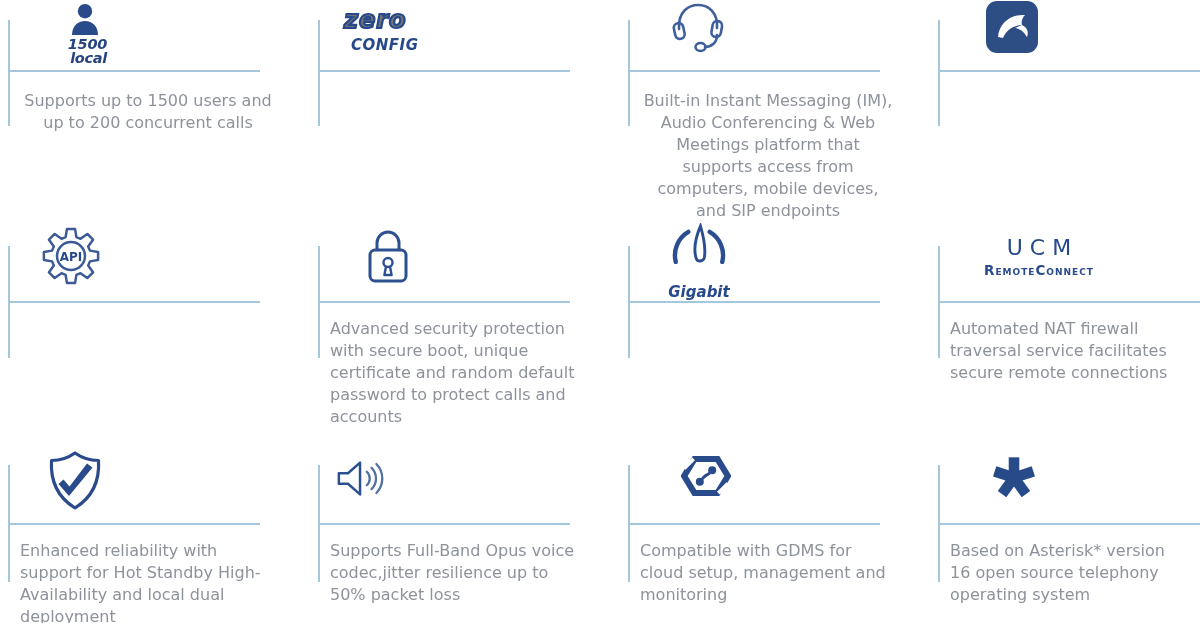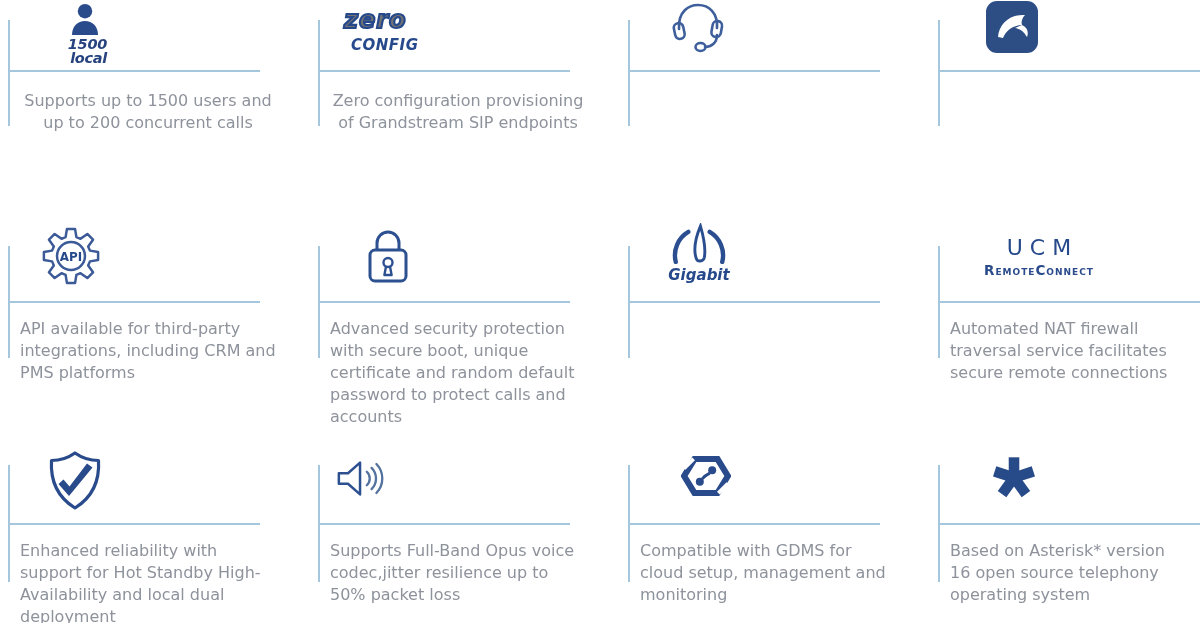--- a/index.html
+++ b/index.html
@@ -40,21 +40,21 @@
   .zero-top{
     font-size:24px;line-height:32px;font-weight:bold;font-style:italic;
     color:#737373;-webkit-text-stroke:2.2px #26498c;letter-spacing:1px;
   }
   .zero-bottom{font-size:15px;font-weight:bold;font-style:italic;color:#26498c;letter-spacing:0.5px;margin-left:7px;}
   .headset-block{margin:0 0 0 42px;}
   .wave-block{margin:1px 0 0 48px;}
   .gear-block{margin:4px 0 0 33px;}
   .lock-block{margin:1px 0 0 47px;}
   .gauge-block{margin:1px 0 0 40px;width:62px;text-align:center;}
-  .gauge-label{font-style:italic;font-weight:bold;color:#26498c;font-size:15px;margin-top:2px;}
+  .gauge-label{font-style:italic;font-weight:bold;color:#26498c;font-size:15px;margin-top:19px;}
   .ucm-block{margin:13px 0 0 20px;width:162px;text-align:center;}
   .ucm-top{font-size:22px;letter-spacing:7px;color:#26498c;font-weight:500;text-indent:7px;}
   .ucm-bottom{font-size:13.5px;font-weight:bold;letter-spacing:1px;color:#2a4b8b;font-variant:small-caps;margin-top:2px;}
   .shield-block{margin:5px 0 0 37px;}
   .speaker-block{margin:15px 0 0 17px;}
   .gdms-block{margin:11px 0 0 53px;}
   .asterisk-block{margin:8px 0 0 50px;}
 </style>
 </head>
 <body>
@@ -82,37 +82,37 @@
 
     <div class="cell r1 c2">
       <div class="vline"></div>
       <div class="icon-zone">
         <div class="zero-block">
           <div class="zero-top">zero</div>
           <div class="zero-bottom">CONFIG</div>
         </div>
       </div>
       <div class="hline"></div>
-      <p class="desc">Zero configuration provisioning of Grandstream SIP endpoints</p>
     </div>
 
     <div class="cell r1 c3">
       <div class="vline"></div>
       <div class="icon-zone">
         <div class="headset-block">
           <svg width="56" height="54" viewBox="0 0 56 54" fill="none" stroke="#3e5f9c" stroke-width="2.6" stroke-linecap="round">
             <path d="M9 29 C8 11 19 5 28 5 C39 5 48 13 47 28"></path>
             <rect x="4.5" y="23" width="9.5" height="16" rx="4.7" transform="rotate(-12 9.2 31)"></rect>
             <rect x="42" y="21" width="9.5" height="16" rx="4.7" transform="rotate(10 46.7 29)"></rect>
             <path d="M47 35 C47 43 41 47 35 47"></path>
             <ellipse cx="30.5" cy="47" rx="5" ry="4"></ellipse>
           </svg>
         </div>
       </div>
       <div class="hline"></div>
+      <p class="desc">Built-in Instant Messaging (IM), Audio Conferencing &amp; Web Meetings platform that supports access from computers, mobile devices, and SIP endpoints</p>
     </div>
 
     <div class="cell r1 c4">
       <div class="vline"></div>
       <div class="icon-zone">
         <div class="wave-block">
           <svg width="52" height="52" viewBox="0 0 52 52">
             <rect x="0" y="0" width="52" height="52" rx="11" fill="#2d4d85"></rect>
             <path fill="#fff" d="M12 36 C13 22 25 13 39 14 C36 17 35 21 36 24 C28 24 20 29 17 37 Z"></path>
             <path fill="#fff" d="M36 24 C41 26 43 31 41 36 C38 31 35 28 29 27 Z"></path>
@@ -127,21 +127,20 @@
       <div class="icon-zone">
         <div class="gear-block">
           <svg width="60" height="60" viewBox="0 0 58 58" fill="none" stroke="#3b5a97" stroke-width="2.4" stroke-linejoin="round">
             <path d="M47.3 23.8L55.2 25.1L55.2 32.9L47.3 34.2L45.6 38.2L50.3 44.8L44.8 50.3L38.2 45.6L34.2 47.3L32.9 55.2L25.1 55.2L23.8 47.3L19.8 45.6L13.2 50.3L7.7 44.8L12.4 38.2L10.7 34.2L2.8 32.9L2.8 25.1L10.7 23.8L12.4 19.8L7.7 13.2L13.2 7.7L19.8 12.4L23.8 10.7L25.1 2.8L32.9 2.8L34.2 10.7L38.2 12.4L44.8 7.7L50.3 13.2L45.6 19.8Z"></path>
             <circle cx="29" cy="29" r="13.5"></circle>
             <text x="29" y="33.5" text-anchor="middle" font-size="11.5" font-weight="bold" fill="#26498c" stroke="none">API</text>
           </svg>
         </div>
       </div>
       <div class="hline"></div>
-      <p class="desc">API available for third-party integrations, including CRM and PMS platforms</p>
     </div>
 
     <div class="cell r2 c2">
       <div class="vline"></div>
       <div class="icon-zone">
         <div class="lock-block">
           <svg width="46" height="64" viewBox="0 0 46 64" fill="none" stroke="#2c5090" stroke-linejoin="round">
             <path d="M12 27 v-7 a11 11 0 0 1 22 0 v7" stroke-width="3"></path>
             <rect x="5" y="27" width="36" height="31" rx="5" stroke-width="3"></rect>
             <circle cx="23" cy="39.5" r="4.5" stroke-width="2.4"></circle>

